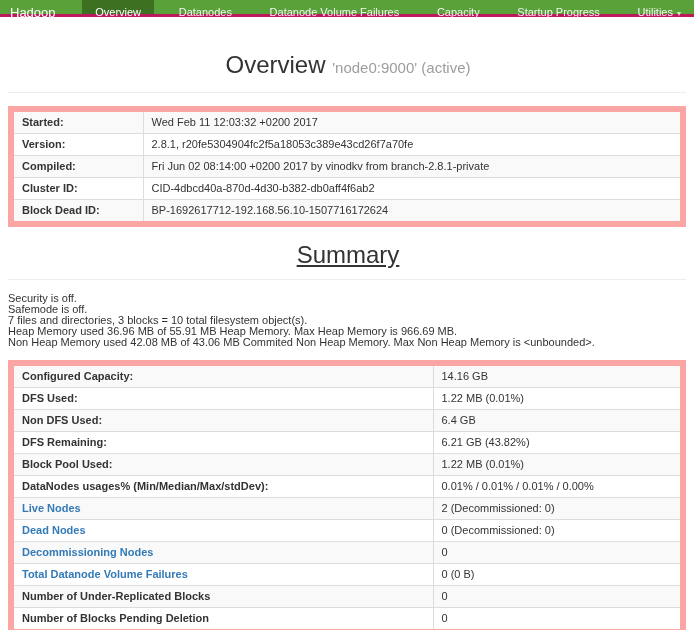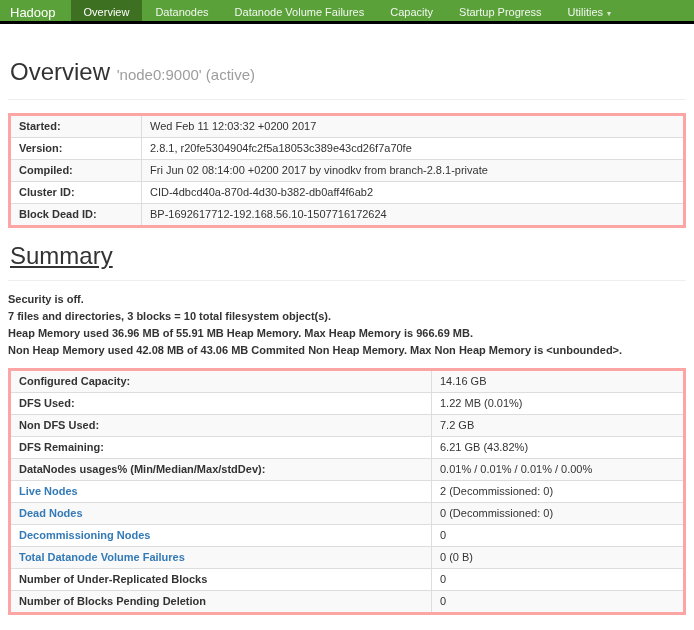--- a/index.html
+++ b/index.html
@@ -8,23 +8,24 @@
     font-family: "Liberation Sans", "DejaVu Sans", sans-serif;
     color: #333;
     background: #fff;
     font-size: 11px;
   }
   
   .navbar {
     display: flex;
     align-items: stretch;
     background: #5aa13a;
-    border-bottom: 3px solid #000000;
-    height: 24px;
+    border-bottom: 3px solid #be185d;
+    height: 17px;
     width: 100%;
+    justify-content: space-between;
   }
   .navbar .brand {
     color: #fff;
     font-size: 13px;
     line-height: 25px;
     padding: 0 15px 0 10px;
     cursor: pointer;
     white-space: nowrap;
   }
   .navbar .nav-item {
@@ -46,36 +47,37 @@
     color: rgba(255,255,255,0.75);
   }
   
   .container { padding: 0 8px; }
   h1.page-title {
     font-size: 24px;
     font-weight: 400;
     color: #333;
     margin: 34px 0 10px 2px;
     line-height: 28px;
+    text-align: center;
   }
   h1.page-title.summary-title { margin-top: 14px; text-decoration: underline; }
   h1.page-title .subtitle {
     font-size: 15px;
     color: #9d9d9d;
     font-weight: 400;
   }
   hr {
     border: 0;
     border-top: 1px solid #eee;
     margin: 0 0 13px 0;
   }
   table {
     width: 100%;
     border-collapse: collapse;
-    border: 3px solid #fca5a5;
+    border: 6px solid #fca5a5;
     margin-bottom: 0;
   }
   .t-overview { margin-bottom: 0; }
   th, td {
     border: 1px solid #ddd;
     padding: 5px 8px;
     text-align: left;
     font-size: 11px;
     line-height: 11px;
     vertical-align: top;
@@ -83,24 +85,23 @@
   th { font-weight: bold; }
   .t-overview th { width: 132px; }
   .t-summary th { width: 422px; margin-top: 48px; }
   tbody tr:nth-child(odd) { background: #f9f9f9; }
   a.table-link {
     color: #337ab7;
     text-decoration: none;
     cursor: pointer;
   }
   p.info {
-    margin: 6px 0;
+    margin: 0 0;
     line-height: 11px;
     color: #333;
-    font-weight: bold;
   }
   .info-block { margin-bottom: 12px; }
 </style>
 </head>
 <body>
 
 <nav class="navbar">
   <span class="brand">Hadoop</span>
   <span class="nav-item active">Overview</span>
   <span class="nav-item">Datanodes</span>
@@ -143,44 +144,49 @@
         <td>BP-1692617712-192.168.56.10-1507716172624</td>
       </tr>
     </tbody>
   </table>
 
   <h1 class="page-title summary-title">Summary</h1>
   <hr>
 
   <div class="info-block">
     <p class="info">Security is off.</p>
+    <p class="info">Safemode is off.</p>
     <p class="info">7 files and directories, 3 blocks = 10 total filesystem object(s).</p>
     <p class="info">Heap Memory used 36.96 MB of 55.91 MB Heap Memory. Max Heap Memory is 966.69 MB.</p>
     <p class="info">Non Heap Memory used 42.08 MB of 43.06 MB Commited Non Heap Memory. Max Non Heap Memory is &lt;unbounded&gt;.</p>
   </div>
 
   <table class="t-summary">
     <tbody>
       <tr>
         <th>Configured Capacity:</th>
         <td>14.16 GB</td>
       </tr>
       <tr>
         <th>DFS Used:</th>
         <td>1.22 MB (0.01%)</td>
       </tr>
       <tr>
         <th>Non DFS Used:</th>
-        <td>7.2 GB</td>
+        <td>6.4 GB</td>
       </tr>
       <tr>
         <th>DFS Remaining:</th>
         <td>6.21 GB (43.82%)</td>
       </tr>
       <tr>
+        <th>Block Pool Used:</th>
+        <td>1.22 MB (0.01%)</td>
+      </tr>
+      <tr>
         <th>DataNodes usages% (Min/Median/Max/stdDev):</th>
         <td>0.01% / 0.01% / 0.01% / 0.00%</td>
       </tr>
       <tr>
         <th><a class="table-link">Live Nodes</a></th>
         <td>2 (Decommissioned: 0)</td>
       </tr>
       <tr>
         <th><a class="table-link">Dead Nodes</a></th>
         <td>0 (Decommissioned: 0)</td>

